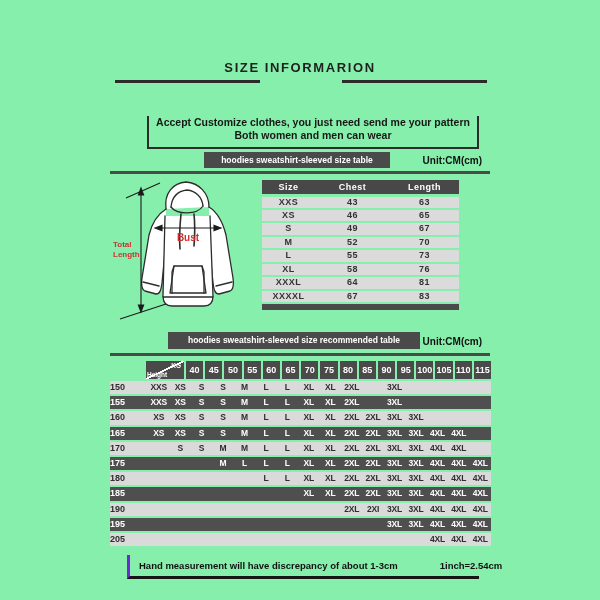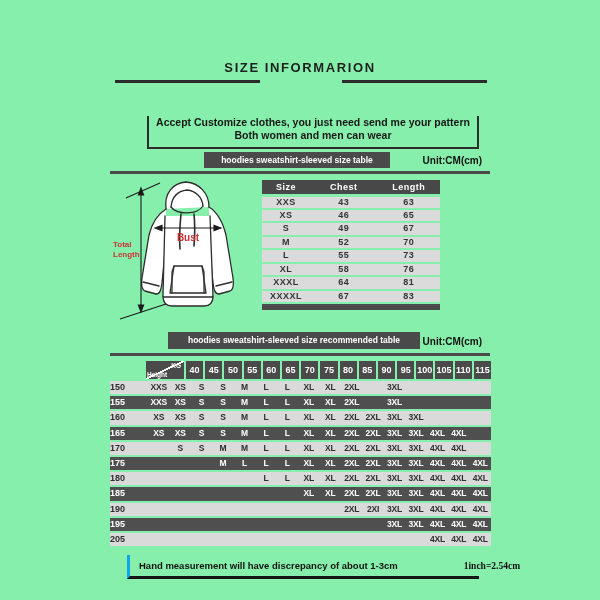--- a/index.html
+++ b/index.html
@@ -40,21 +40,21 @@
   .unit-label.u1 { left:400px; top:155px; }
   .unit-label.u2 { left:400px; top:336px; }
   .sep { position:absolute; left:110px; width:380px; height:3px; background:#4a4a4a; }
   .sep.s1 { top:171px; }
   .sep.s2 { top:353px; }
 
   
   .hoodie-fig { position:absolute; left:110px; top:176px; width:150px; height:150px; }
 
   
-  .stable { position:absolute; left:262px; top:180px; width:178px; }
+  .stable { position:absolute; left:262px; top:180px; width:197px; }
   .stable-head {
     display:grid; grid-template-columns:27% 38% 35%;
     background:#484848; color:#fff; height:14px; line-height:14px;
     font-size:9px; font-weight:bold; text-align:center; letter-spacing:0.5px;
   }
   .stable-body { margin-top:2.5px; }
   .srow {
     display:grid; grid-template-columns:27% 38% 35%;
     height:11.2px; line-height:11.2px; background:#dbdbdb; margin-bottom:2.3px;
     font-size:9px; font-weight:bold; color:#333; text-align:center; letter-spacing:0.5px;
@@ -81,25 +81,25 @@
     font-weight:bold; font-size:8.5px; text-align:center; letter-spacing:-0.2px;
   }
   .mrow.light { background:#dadada; color:#2e2e2e; }
   .mrow.dark  { background:#4f4f4f; color:#ffffff; }
   .mrow .hcell { width:38px; text-align:left; box-sizing:border-box; font-size:9px; letter-spacing:0; }
   .mrow .cell  { flex:1; overflow:visible; white-space:nowrap; }
 
   
   .foot-note {
     position:absolute; left:127px; top:555px; width:352px; height:24px;
-    border-left:3px solid #0ea5e9; border-bottom:3px solid #161616; box-sizing:border-box;
+    border-left:3px solid #6d28d9; border-bottom:3px solid #161616; box-sizing:border-box;
     display:flex; align-items:center; padding-left:9px;
     font-size:9.5px; font-weight:bold; color:#111; white-space:nowrap;
   }
-  .foot-note .conv { margin-left:66px;font-family:Liberation Serif, serif; }
+  .foot-note .conv { margin-left:42px; }
 </style>
 </head>
 <body>
 
 <div class="page">
 
   <div class="page-title">SIZE INFORMARION</div>
   <div class="title-rule left"></div>
   <div class="title-rule right"></div>
 

